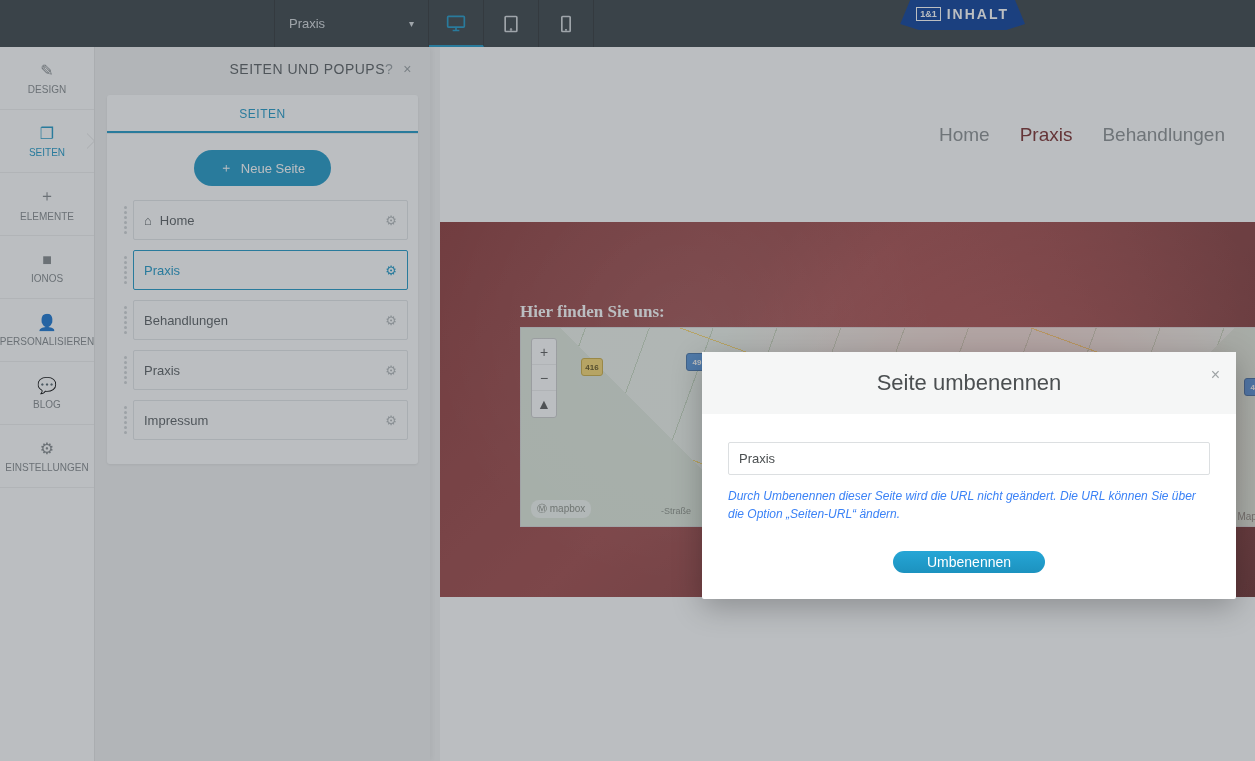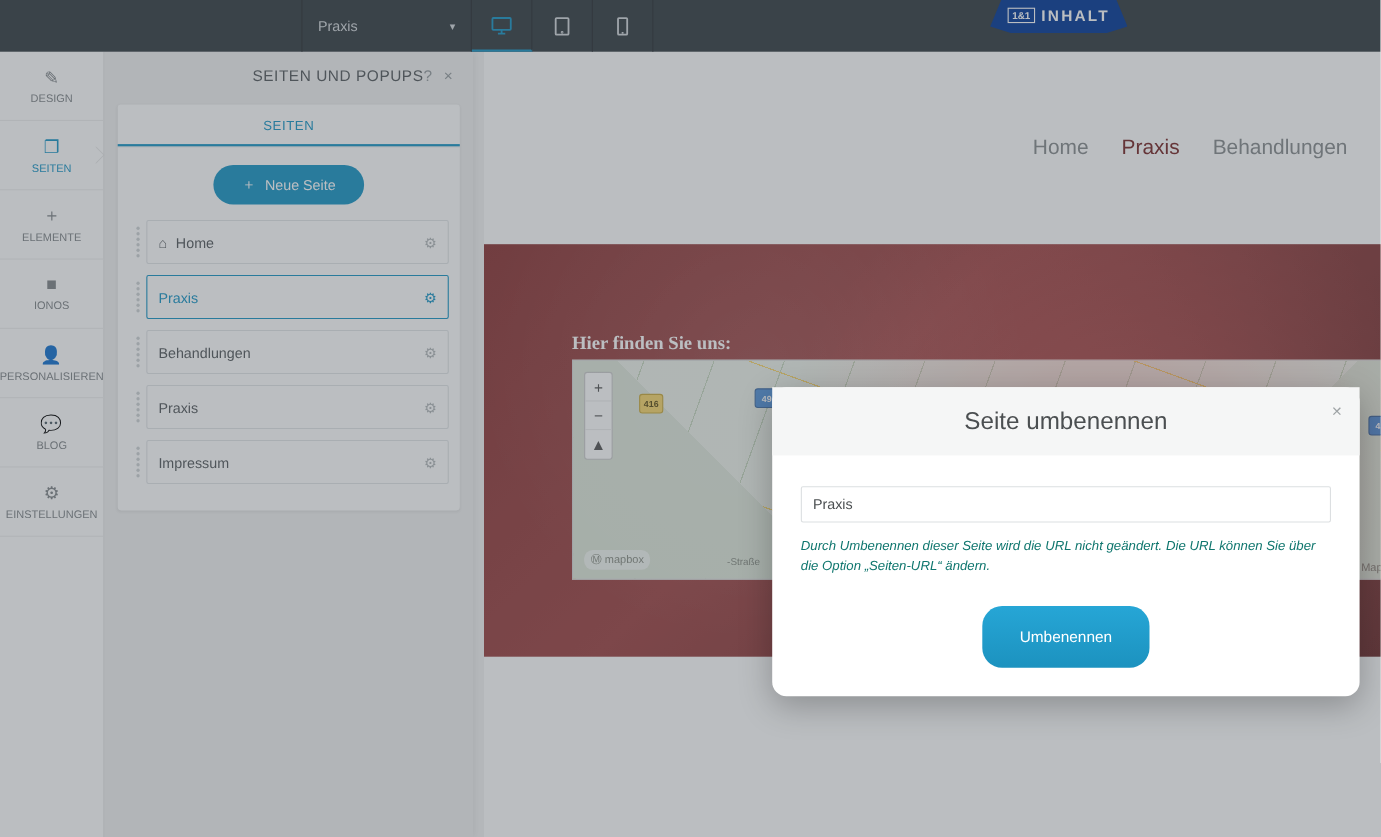--- a/index.html
+++ b/index.html
@@ -64,29 +64,29 @@
 .map .ctrl div { height: 26px; border-bottom: 1px solid #eee; display: flex; align-items: center; justify-content: center; font-size: 14px; color: #555; cursor: pointer; }
 .map .ctrl div:last-child { border-bottom: none; }
 .map .mapbox { position: absolute; left: 10px; bottom: 8px; font-size: 10px; color: #8a8f86; background: rgba(255,255,255,0.6); padding: 2px 6px; border-radius: 8px; }
 .map .copy { position: absolute; right: 6px; bottom: 4px; font-size: 10px; color: #89857c; }
 .map .shield { position: absolute; width: 22px; height: 18px; background: #f7d56a; border: 1px solid #c9a93a; border-radius: 3px; font-size: 8px; display: flex; align-items: center; justify-content: center; color: #5a4a12; font-weight: bold; }
 
 
 .dim { position: absolute; inset: 0; background: rgba(60,70,78,0.35); z-index: 20; }
 
 
-.modal { position: absolute; left: 702px; top: 352px; width: 534px; background: #fff; border-radius: 13px; box-shadow: 0 8px 30px rgba(0,0,0,0.25); z-index: 30; }
+.modal { position: absolute; left: 702px; top: 352px; width: 534px; background: #fff; border-radius: 2px; box-shadow: 0 8px 30px rgba(0,0,0,0.25); z-index: 30; }
 .modal-head { background: #f5f6f6; padding: 18px 20px; display: flex; align-items: center; justify-content: center; position: relative; }
 .modal-head h2 { font-weight: 400; font-size: 22px; color: #4b4f51; }
 .modal-head .close { position: absolute; right: 16px; top: 14px; font-size: 16px; color: #9ea3a5; cursor: pointer; }
 .modal-body { padding: 28px 26px 26px 26px; }
 .modal-body input { width: 100%; border: 1px solid #dcdfe1; padding: 8px 10px; font-size: 13px; color: #4b4f51; border-radius: 2px; }
-.modal-body .hint { font-style: italic; color: #0f766e; font-size: 12px; margin-top: 12px; line-height: 1.5; }
+.modal-body .hint { font-style: italic; color: #3b82f6; font-size: 12px; margin-top: 12px; line-height: 1.5; }
 .modal-body .act { display: flex; justify-content: center; margin-top: 28px; }
-.modal-body button { background: linear-gradient(#26a6d6, #1c92bf); color: #fff; border: none; border-radius: 18px; padding: 20px 34px; font-size: 14px; cursor: pointer; }
+.modal-body button { background: linear-gradient(#26a6d6, #1c92bf); color: #fff; border: none; border-radius: 18px; padding: 3px 34px; font-size: 14px; cursor: pointer; }
 </style>
 </head>
 <body>
 
 <div class="topbar">
   <div class="spacer"></div>
   <div class="page-dd">
     <span>Praxis</span>
     <span class="chev">▾</span>
   </div>

